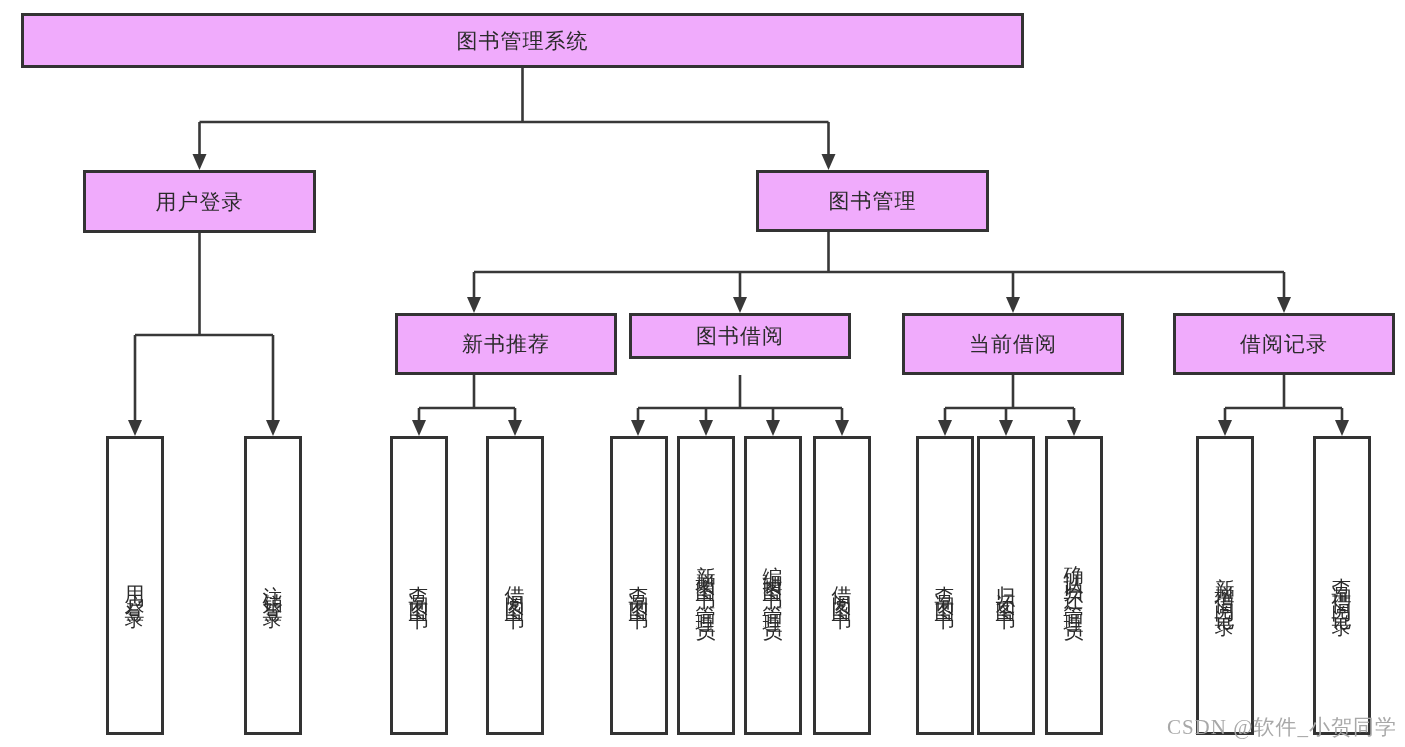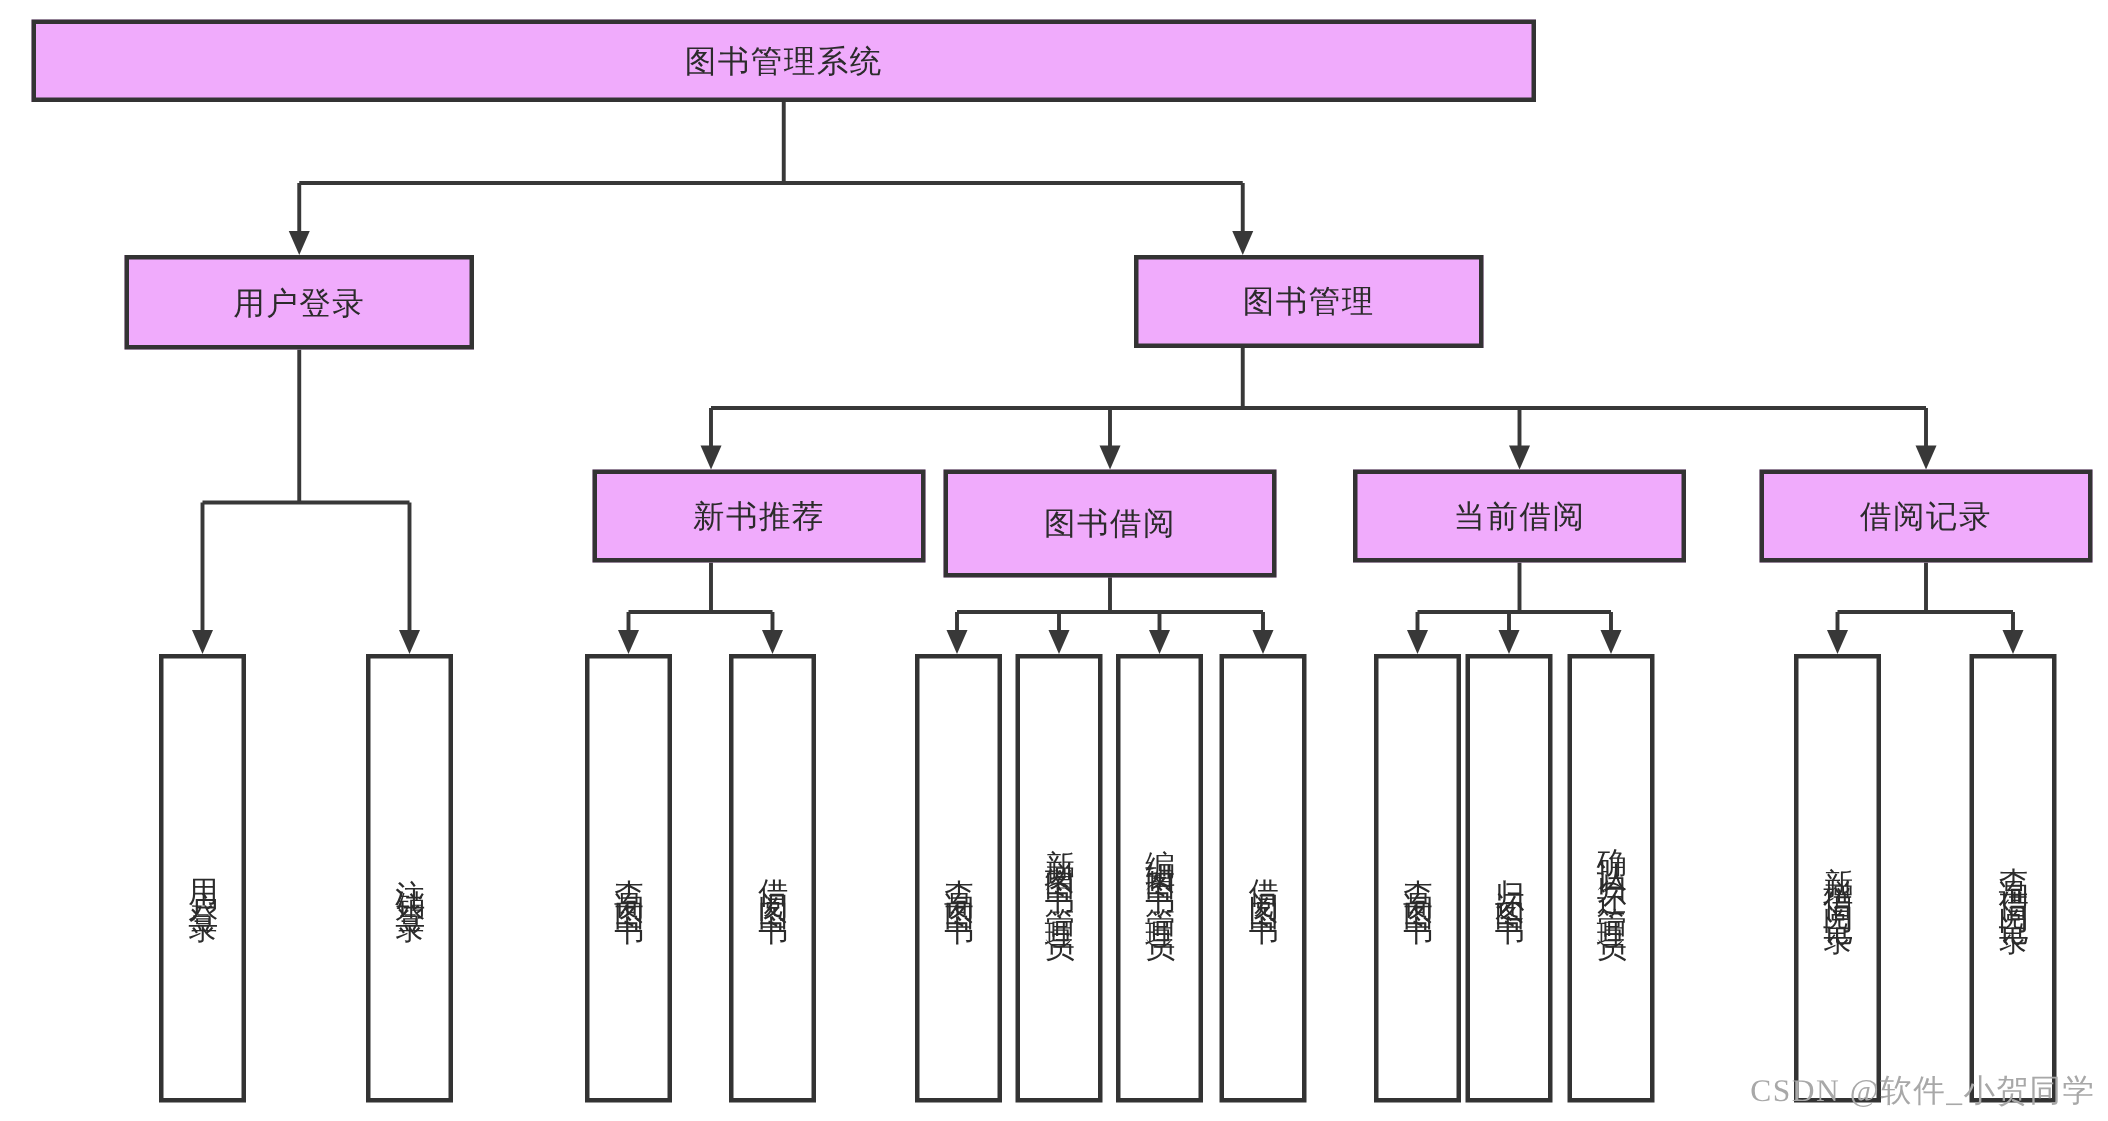--- a/index.html
+++ b/index.html
@@ -119,21 +119,21 @@
   <div class="box" style="left:83px; top:170px; width:233px; height:63px;">
     <span>用户登录</span>
   </div>
   <div class="box" style="left:712px; top:170px; width:233px; height:62px;margin-left:44px;">
     <span>图书管理</span>
   </div>
 
   <div class="box" style="left:363px; top:313px; width:222px; height:62px;margin-left:32px;">
     <span>新书推荐</span>
   </div>
-  <div class="box" style="left:629px; top:313px; width:222px; height:72px;">
+  <div class="box" style="left:629px; top:313px; width:222px; height:46px;">
     <span>图书借阅</span>
   </div>
   <div class="box" style="left:902px; top:313px; width:222px; height:62px;">
     <span>当前借阅</span>
   </div>
   <div class="box" style="left:1173px; top:313px; width:222px; height:62px;">
     <span>借阅记录</span>
   </div>
 
   <div class="vbox" style="left:106px;">

